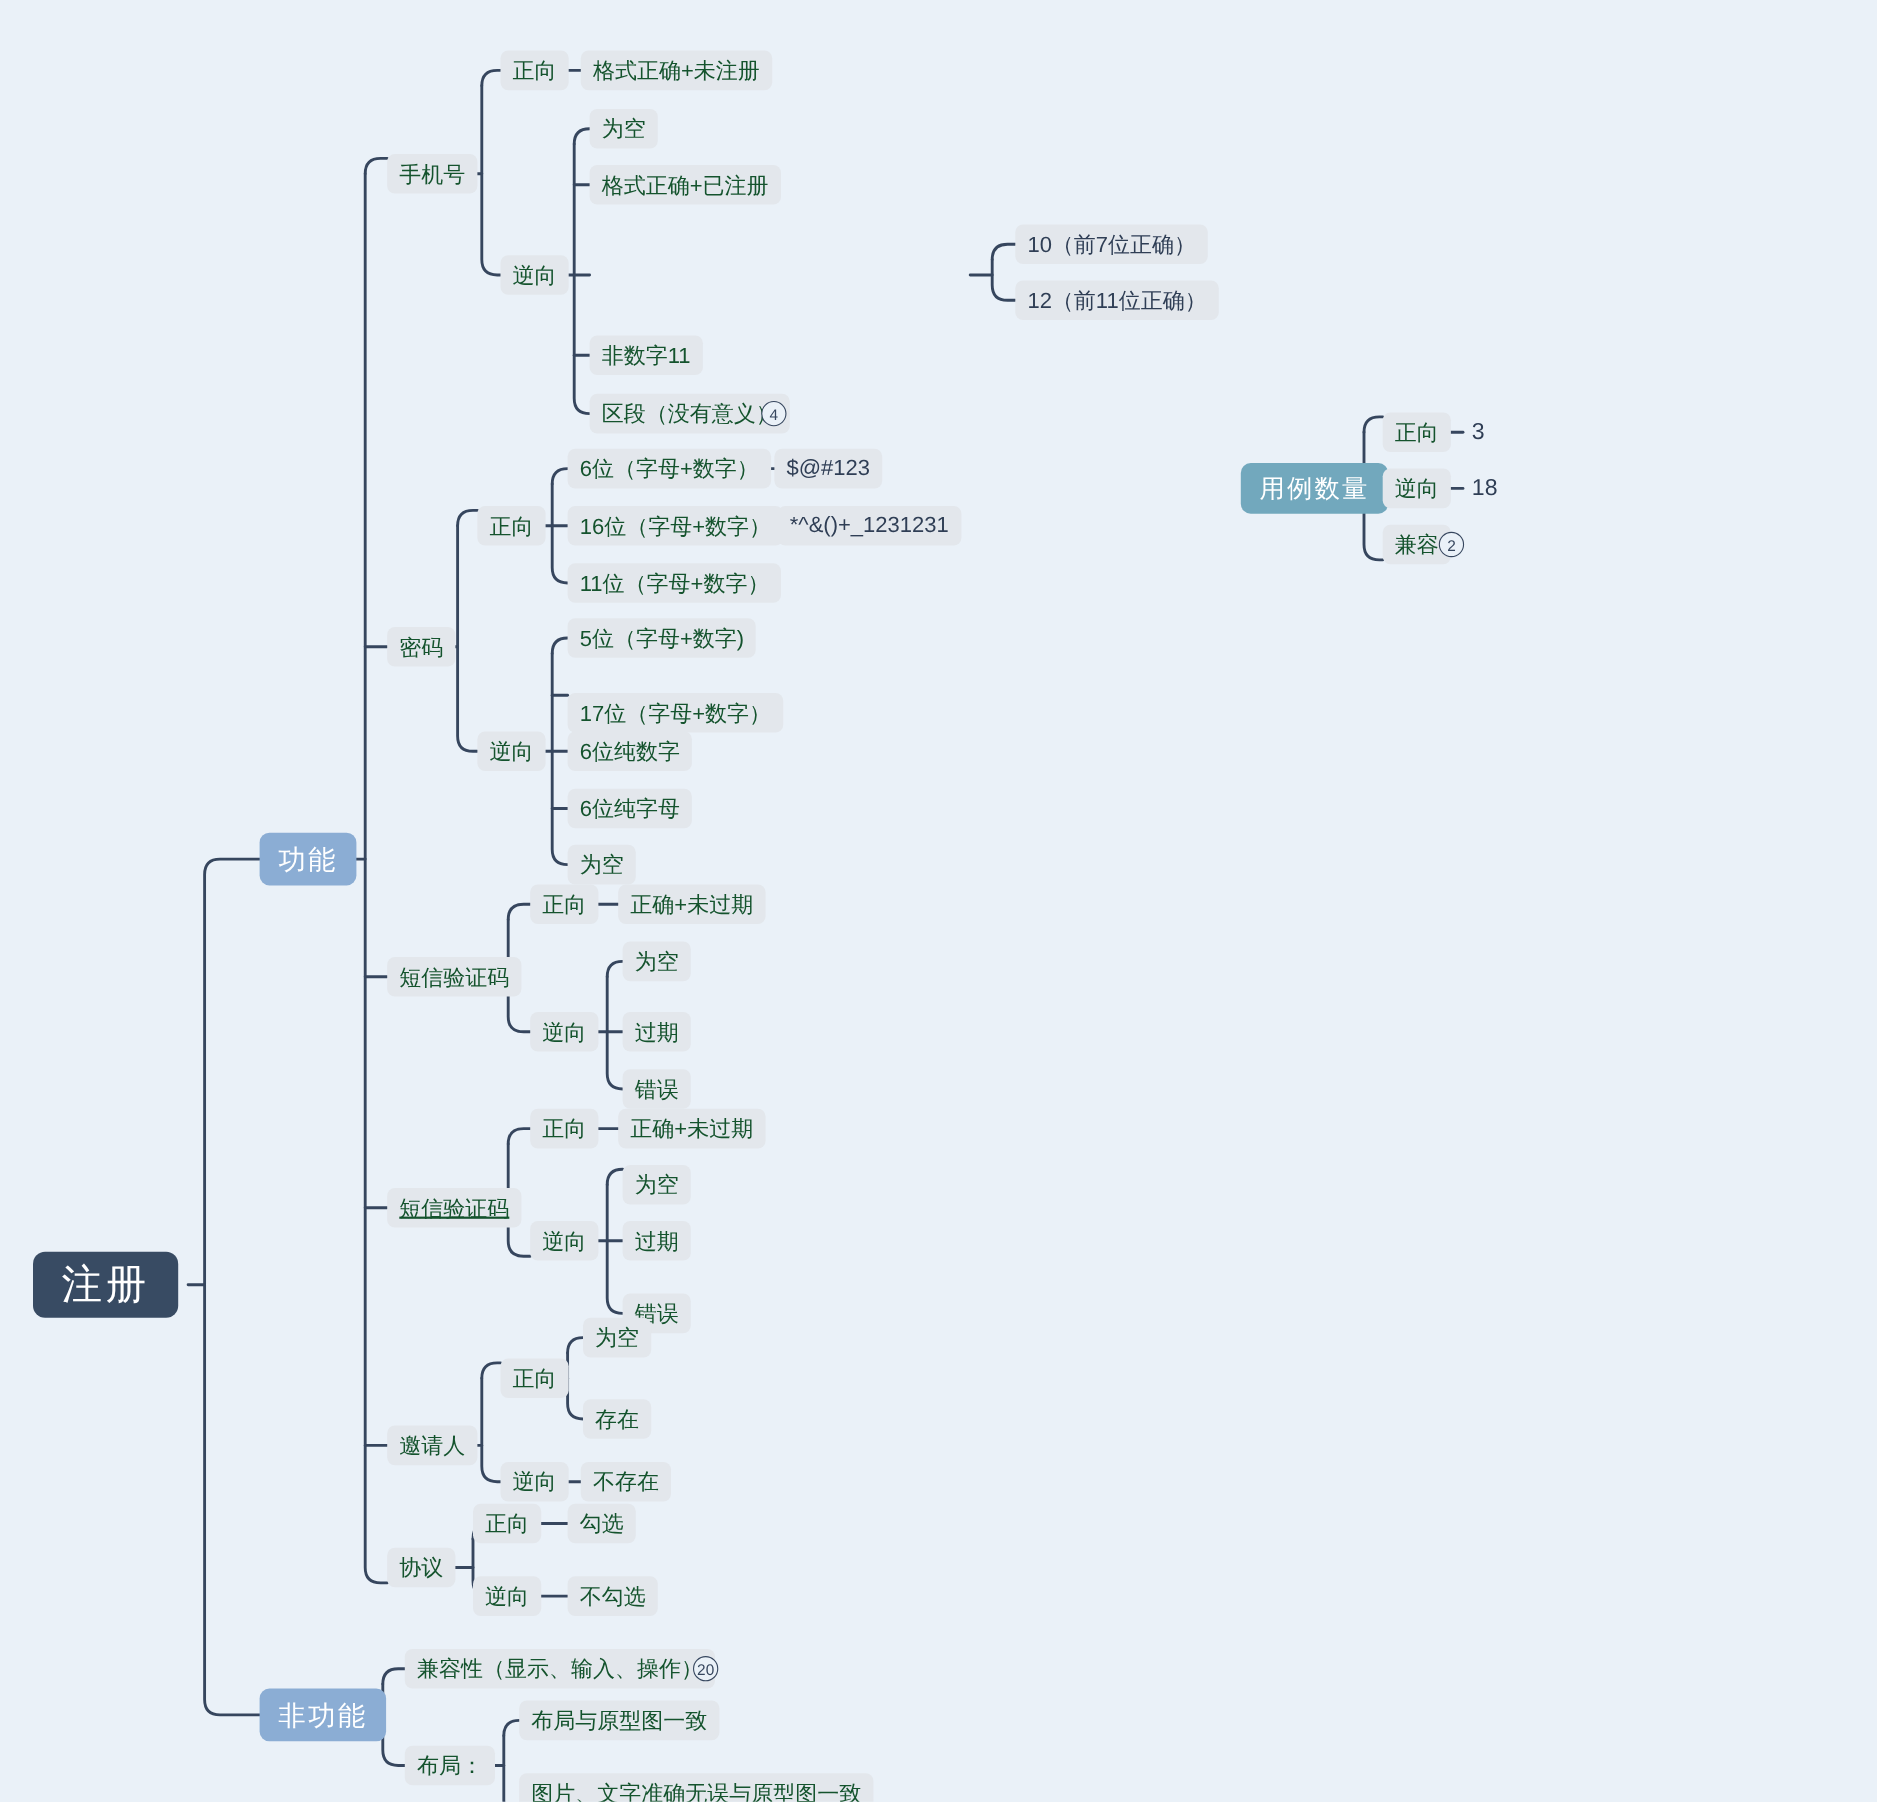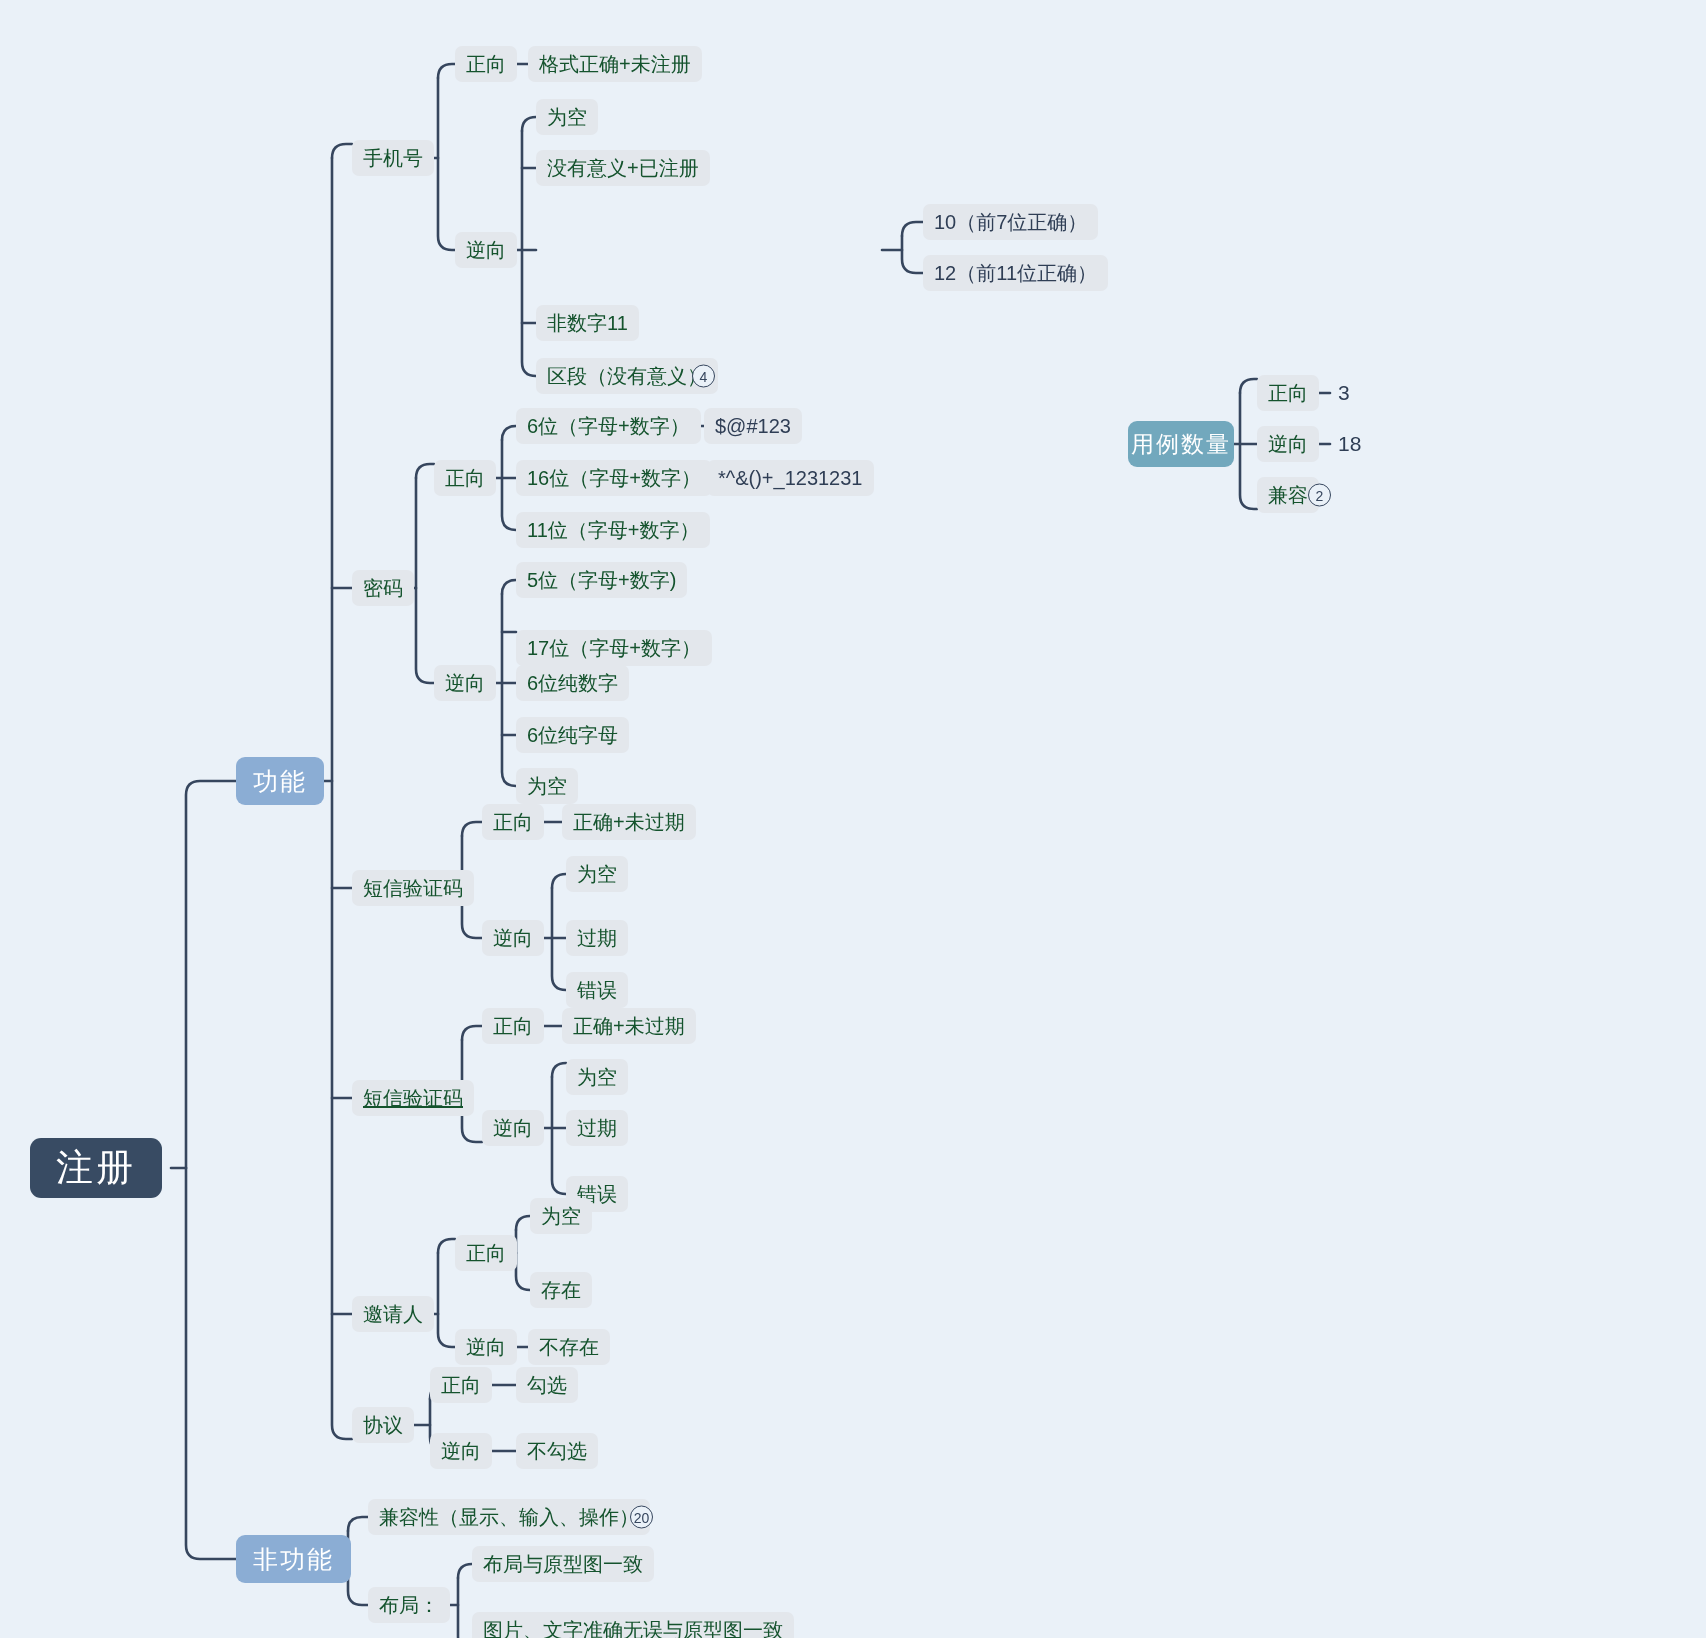--- a/index.html
+++ b/index.html
@@ -27,21 +27,21 @@
     padding: 0 26px; height: 60px; letter-spacing: 3px;
   }
   .n-l1 {
     background: #8badd4; color: #ffffff;
     font-size: 25px; border-radius: 9px;
     padding: 0 17px; height: 48px; letter-spacing: 2px;
   }
   .n-acc {
     background: #72a8bd; color: #ffffff;
     font-size: 23px; border-radius: 9px;
-    padding: 0 3px; height: 46px; letter-spacing: 2px;
+    padding: 0 17px; height: 46px; letter-spacing: 2px;
   }
   .n-plain {
     background: #e3e7ec; color: #14532d;
     font-size: 20px; padding: 0 11px; height: 36px;
   }
   .n-plain.dark { color: #2f3e55; }
   .n-bare { background: transparent; color: #2f3e55; font-size: 21px; padding: 0 4px; height: 32px; }
 
   .badge {
     position: absolute;
@@ -166,21 +166,21 @@
   <div class="node n-l1" style="left:236px; top:781px;">功能</div>
   <div class="node n-l1" style="left:236px; top:1559px;">非功能</div>
 
   <div class="node n-plain" style="left:352px; top:158px;">手机号</div>
   <div class="node n-plain" style="left:455px; top:64px;">正向</div>
   <div class="node n-plain" style="left:455px; top:250px;">逆向</div>
 
   <div class="node n-plain" style="left:528px; top:64px;">格式正确+未注册</div>
 
   <div class="node n-plain" style="left:536px; top:117px;">为空</div>
-  <div class="node n-plain" style="left:536px; top:168px;">没有意义+已注册</div>
+  <div class="node n-plain" style="left:536px; top:168px;">格式正确+已注册</div>
   <div class="node n-plain" style="left:536px; top:323px;">非数字11</div>
   <div class="node n-plain" style="left:536px; top:376px;">区段（没有意义）</div>
   <div class="badge" style="left:692px; top:376px;">4</div>
 
   <div class="node n-plain dark" style="left:923px; top:222px;">10（前7位正确）</div>
   <div class="node n-plain dark" style="left:923px; top:273px;">12（前11位正确）</div>
 
   <div class="node n-plain" style="left:352px; top:588px;">密码</div>
   <div class="node n-plain" style="left:434px; top:478px;">正向</div>
   <div class="node n-plain" style="left:434px; top:683px;">逆向</div>

